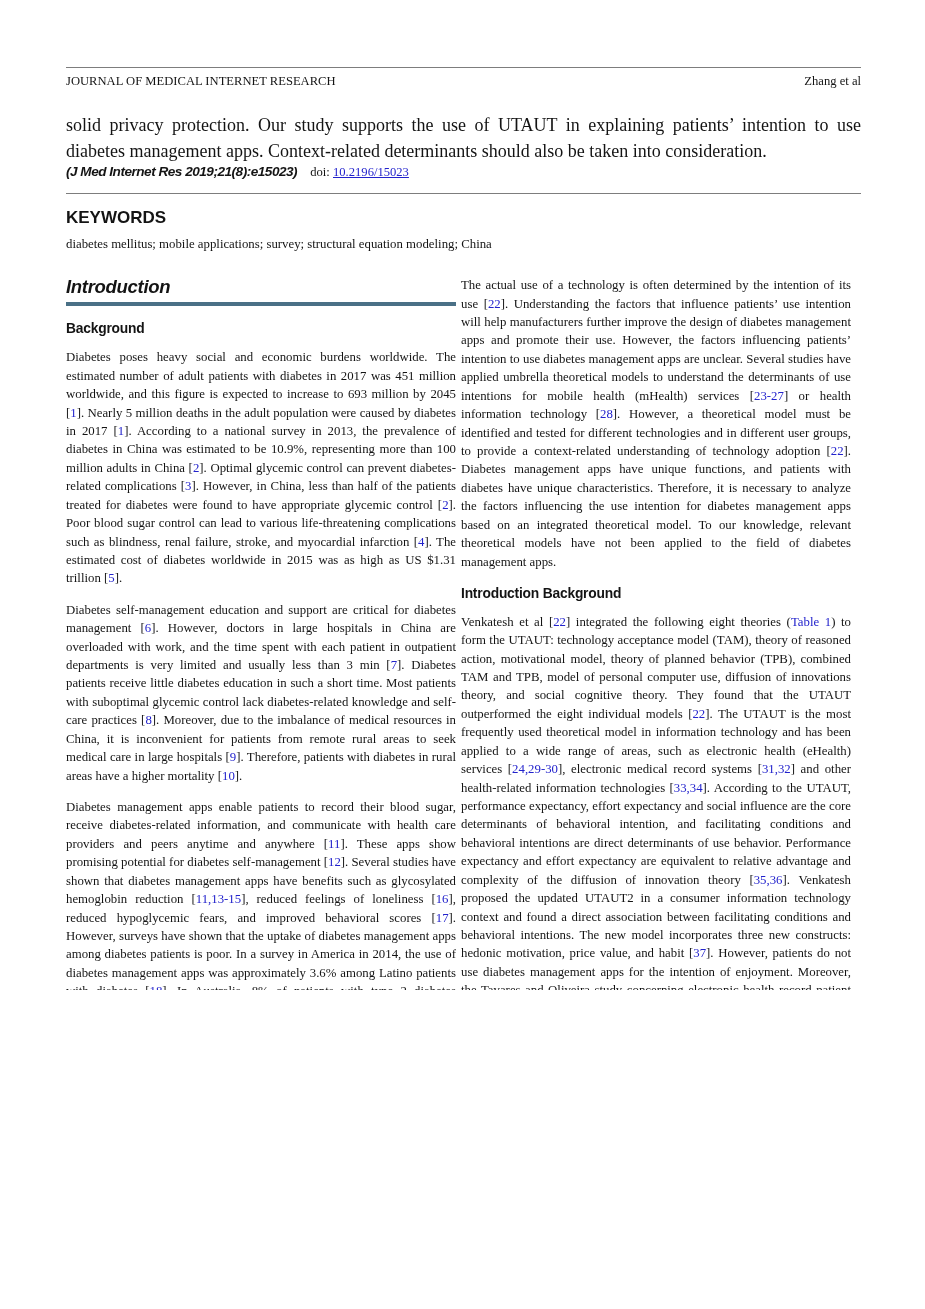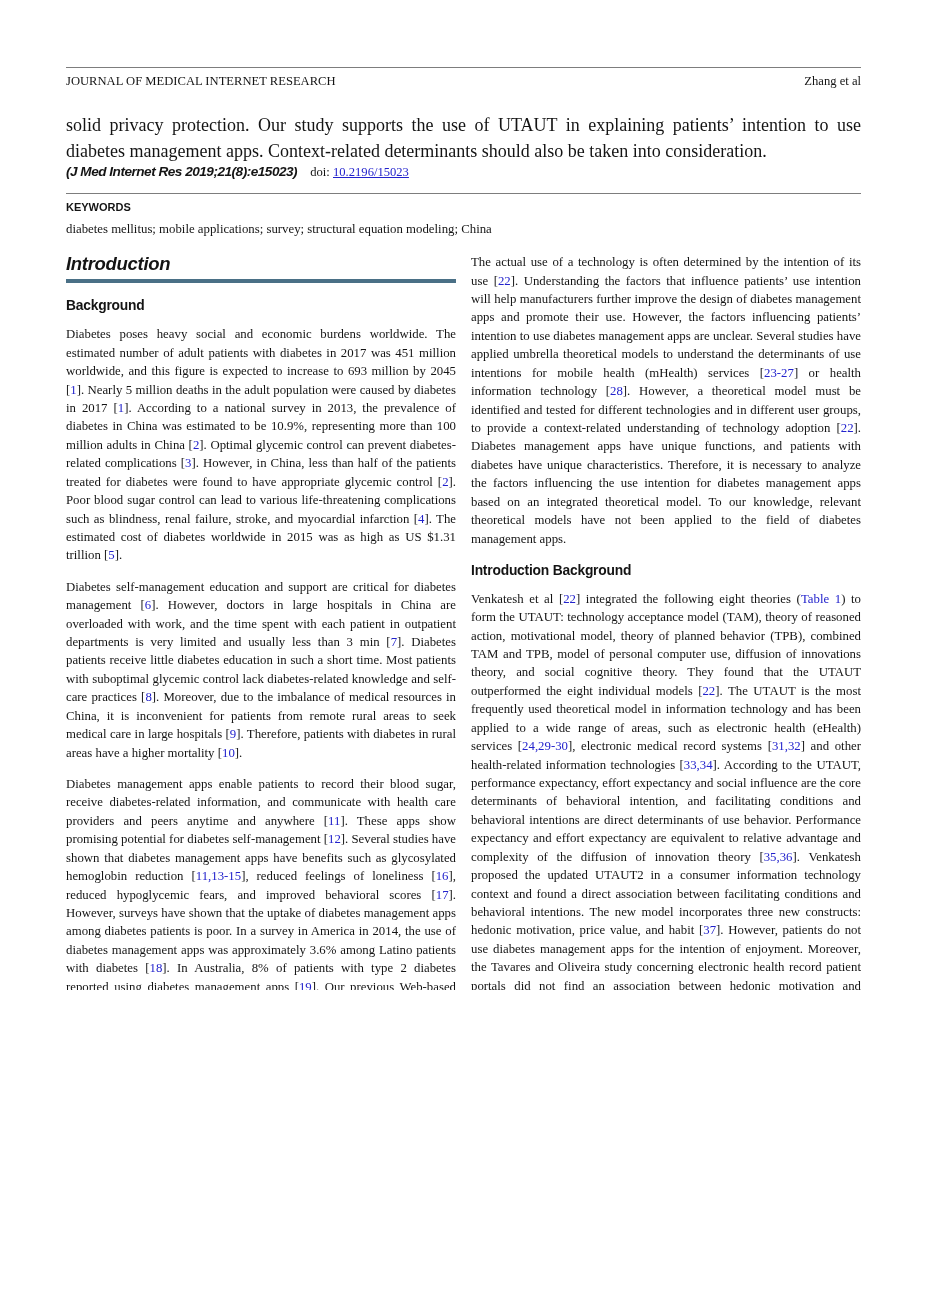--- a/index.html
+++ b/index.html
@@ -10,24 +10,24 @@
   .top-rule{margin-top:67px;}
   .header-row{display:flex;justify-content:space-between;align-items:baseline;
               margin-top:6px;font-size:12.6px;}
   .abstract{margin-top:23px;text-align:justify;font-size:18px;line-height:1.45;}
   .cite-row{font-size:12.6px;}
   .jcite{font-family:"Liberation Sans", sans-serif;font-weight:bold;font-style:italic;
          font-size:13.6px;letter-spacing:-0.5px;}
   .doi-label{margin-left:10px;}
   .doi-link{color:#2222cc;text-decoration:underline;cursor:pointer;}
   .kw-rule{margin-top:13px;}
-  .kw-head{font-family:"Liberation Sans", sans-serif;font-weight:bold;font-size:11px;
-           margin-top:7px;}
+  .kw-head{font-family:"Liberation Sans", sans-serif;font-weight:bold;font-size:17px;
+           margin-top:14px;}
   .kw-text{margin-top:9px;font-size:12.8px;}
-  .columns{display:flex;gap:15px;margin-top:16px;}
+  .columns{display:flex;gap:5px;margin-top:24px;}
   .col{width:390px;text-align:justify;font-size:12.8px;line-height:1.44;}
   .section-head{font-family:"Liberation Sans", sans-serif;font-weight:bold;font-style:italic;
                 font-size:18.5px;letter-spacing:-0.3px;margin:0;text-align:left;line-height:1.15;}
   .section-rule{height:4px;background:#4a7086;margin:5px 0 13px 0;}
   .sub-head{font-family:"Liberation Sans", sans-serif;font-weight:bold;font-size:13.8px;
             letter-spacing:-0.2px;margin:0 0 9px 0;text-align:left;}
   .sub-head.mt{margin-top:3px;}
   .col p{margin:0 0 13px 0;}
   .ref{color:#2222cc;text-decoration:none;cursor:pointer;}
   .footer-url{position:absolute;left:66px;top:1233px;font-size:10px;}

